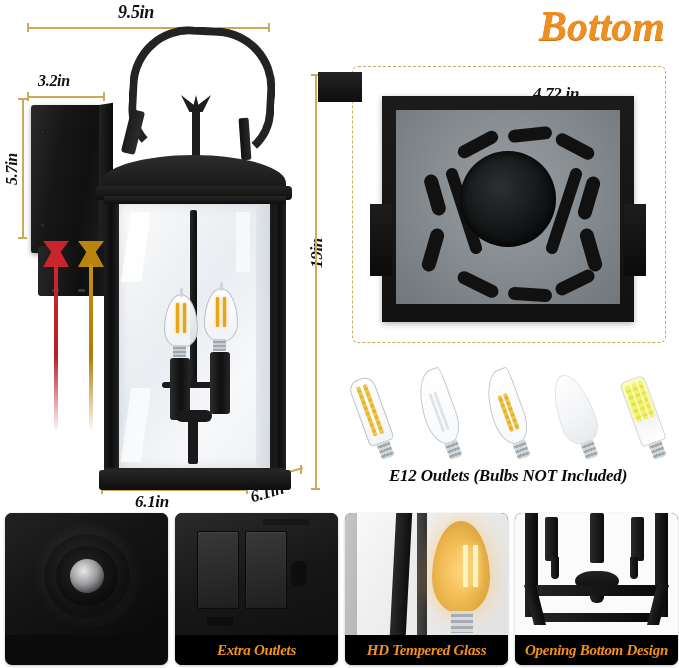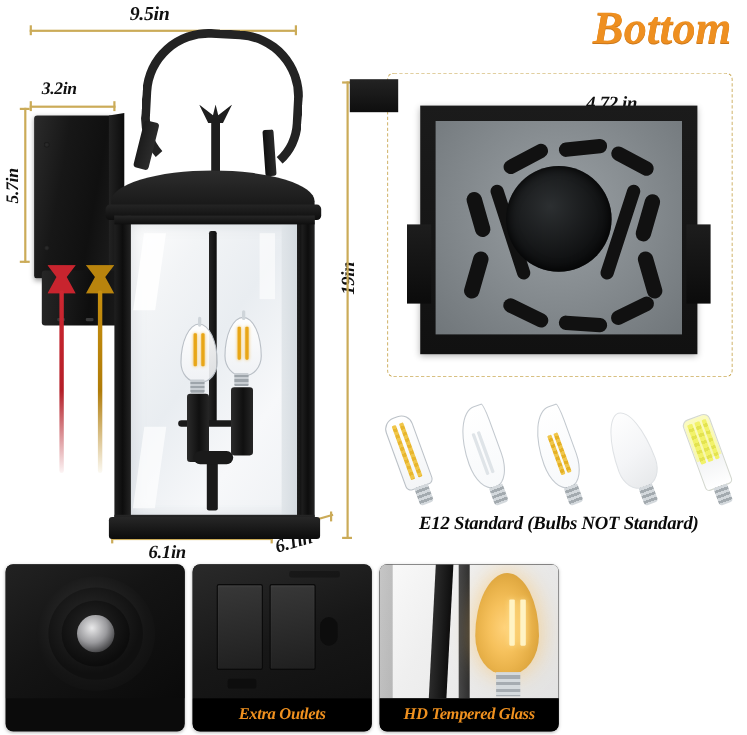--- a/index.html
+++ b/index.html
@@ -403,21 +403,21 @@
            background:linear-gradient(180deg,#fbfbc0 0%,#f7f7ae 58%,#f2f3f4 59%,#ffffff 100%);
            border:1px solid #d4d8d0;border-radius:6px 6px 4px 4px;">
         <div class="bi-fil" style="left:3px;top:4px;width:5px;height:38px;background:repeating-linear-gradient(180deg,#f2f26a 0 4px,#e3e34f 4px 7px);"></div>
         <div class="bi-fil" style="left:10px;top:4px;width:5px;height:38px;background:repeating-linear-gradient(180deg,#f2f26a 0 4px,#e3e34f 4px 7px);"></div>
         <div class="bi-fil" style="left:17px;top:4px;width:4px;height:38px;background:repeating-linear-gradient(180deg,#f2f26a 0 4px,#e3e34f 4px 7px);"></div>
       </div>
       <div class="bi-cap"></div>
     </div>
   </div>
 
-  <div class="e12-caption">E12 Standard (Bulbs NOT Standard)</div>
+  <div class="e12-caption">E12 Outlets (Bulbs NOT Included)</div>
 
   <div class="thumbs">
 
     <div class="thumb" style="left:5px;width:163px;">
       <div class="thumb-img">
         <div class="sensor-bg"></div>
         <div class="sensor-ring" style="width:108px;height:104px;background:radial-gradient(circle at 45% 40%,#333,#151515 60%,#0b0b0b);"></div>
         <div class="sensor-ring" style="width:86px;height:84px;background:radial-gradient(circle at 45% 40%,#2c2c2c,#101010 65%);"></div>
         <div class="sensor-ring" style="width:62px;height:60px;background:radial-gradient(circle at 45% 40%,#262626,#0c0c0c 70%);"></div>
         <div class="sensor-lens"></div>
@@ -443,15 +443,34 @@
         <div class="gt-frame" style="left:72px;top:0;width:10px;height:122px;opacity:.85;"></div>
         <div class="gt-frame" style="left:0;top:0;width:12px;height:122px;opacity:.25;"></div>
         <div class="gt-bulb"></div>
         <div class="gt-fil" style="right:40px;top:32px;width:5px;height:42px;"></div>
         <div class="gt-fil" style="right:30px;top:32px;width:5px;height:42px;"></div>
         <div class="gt-cap" style="right:35px;top:98px;"></div>
       </div>
       <div class="thumb-cap">HD Tempered Glass</div>
     </div>
 
+    <div class="thumb" style="left:515px;width:163px;">
+      <div class="thumb-img">
+        <div class="bd-bg"></div>
+        <div class="bd-bar" style="left:10px;top:0;width:13px;height:104px;"></div>
+        <div class="bd-bar" style="right:10px;top:0;width:13px;height:104px;"></div>
+        <div class="bd-candle" style="left:30px;top:4px;width:13px;height:44px;"></div>
+        <div class="bd-candle" style="left:50%;top:0px;margin-left:-7px;width:14px;height:50px;"></div>
+        <div class="bd-candle" style="right:34px;top:4px;width:13px;height:44px;"></div>
+        <div class="bd-bar" style="left:36px;top:44px;width:8px;height:22px;border-radius:0 0 6px 6px;"></div>
+        <div class="bd-bar" style="right:40px;top:44px;width:8px;height:22px;border-radius:0 0 6px 6px;"></div>
+        <div class="bd-hub" style="top:58px;"></div>
+        <div class="bd-bar" style="left:50%;top:74px;margin-left:-7px;width:14px;height:16px;border-radius:0 0 6px 6px;"></div>
+        <div class="bd-bar" style="left:16px;top:72px;right:16px;height:11px;"></div>
+        <div class="bd-bar" style="left:24px;top:100px;right:24px;height:9px;"></div>
+        <div class="bd-bar" style="left:14px;top:72px;width:12px;height:40px;transform:skewX(14deg);"></div>
+        <div class="bd-bar" style="right:14px;top:72px;width:12px;height:40px;transform:skewX(-14deg);"></div>
+      </div>
+      <div class="thumb-cap">Opening Bottom Design</div>
+    </div>
   </div>
 
 </div>
 
 </body></html>

